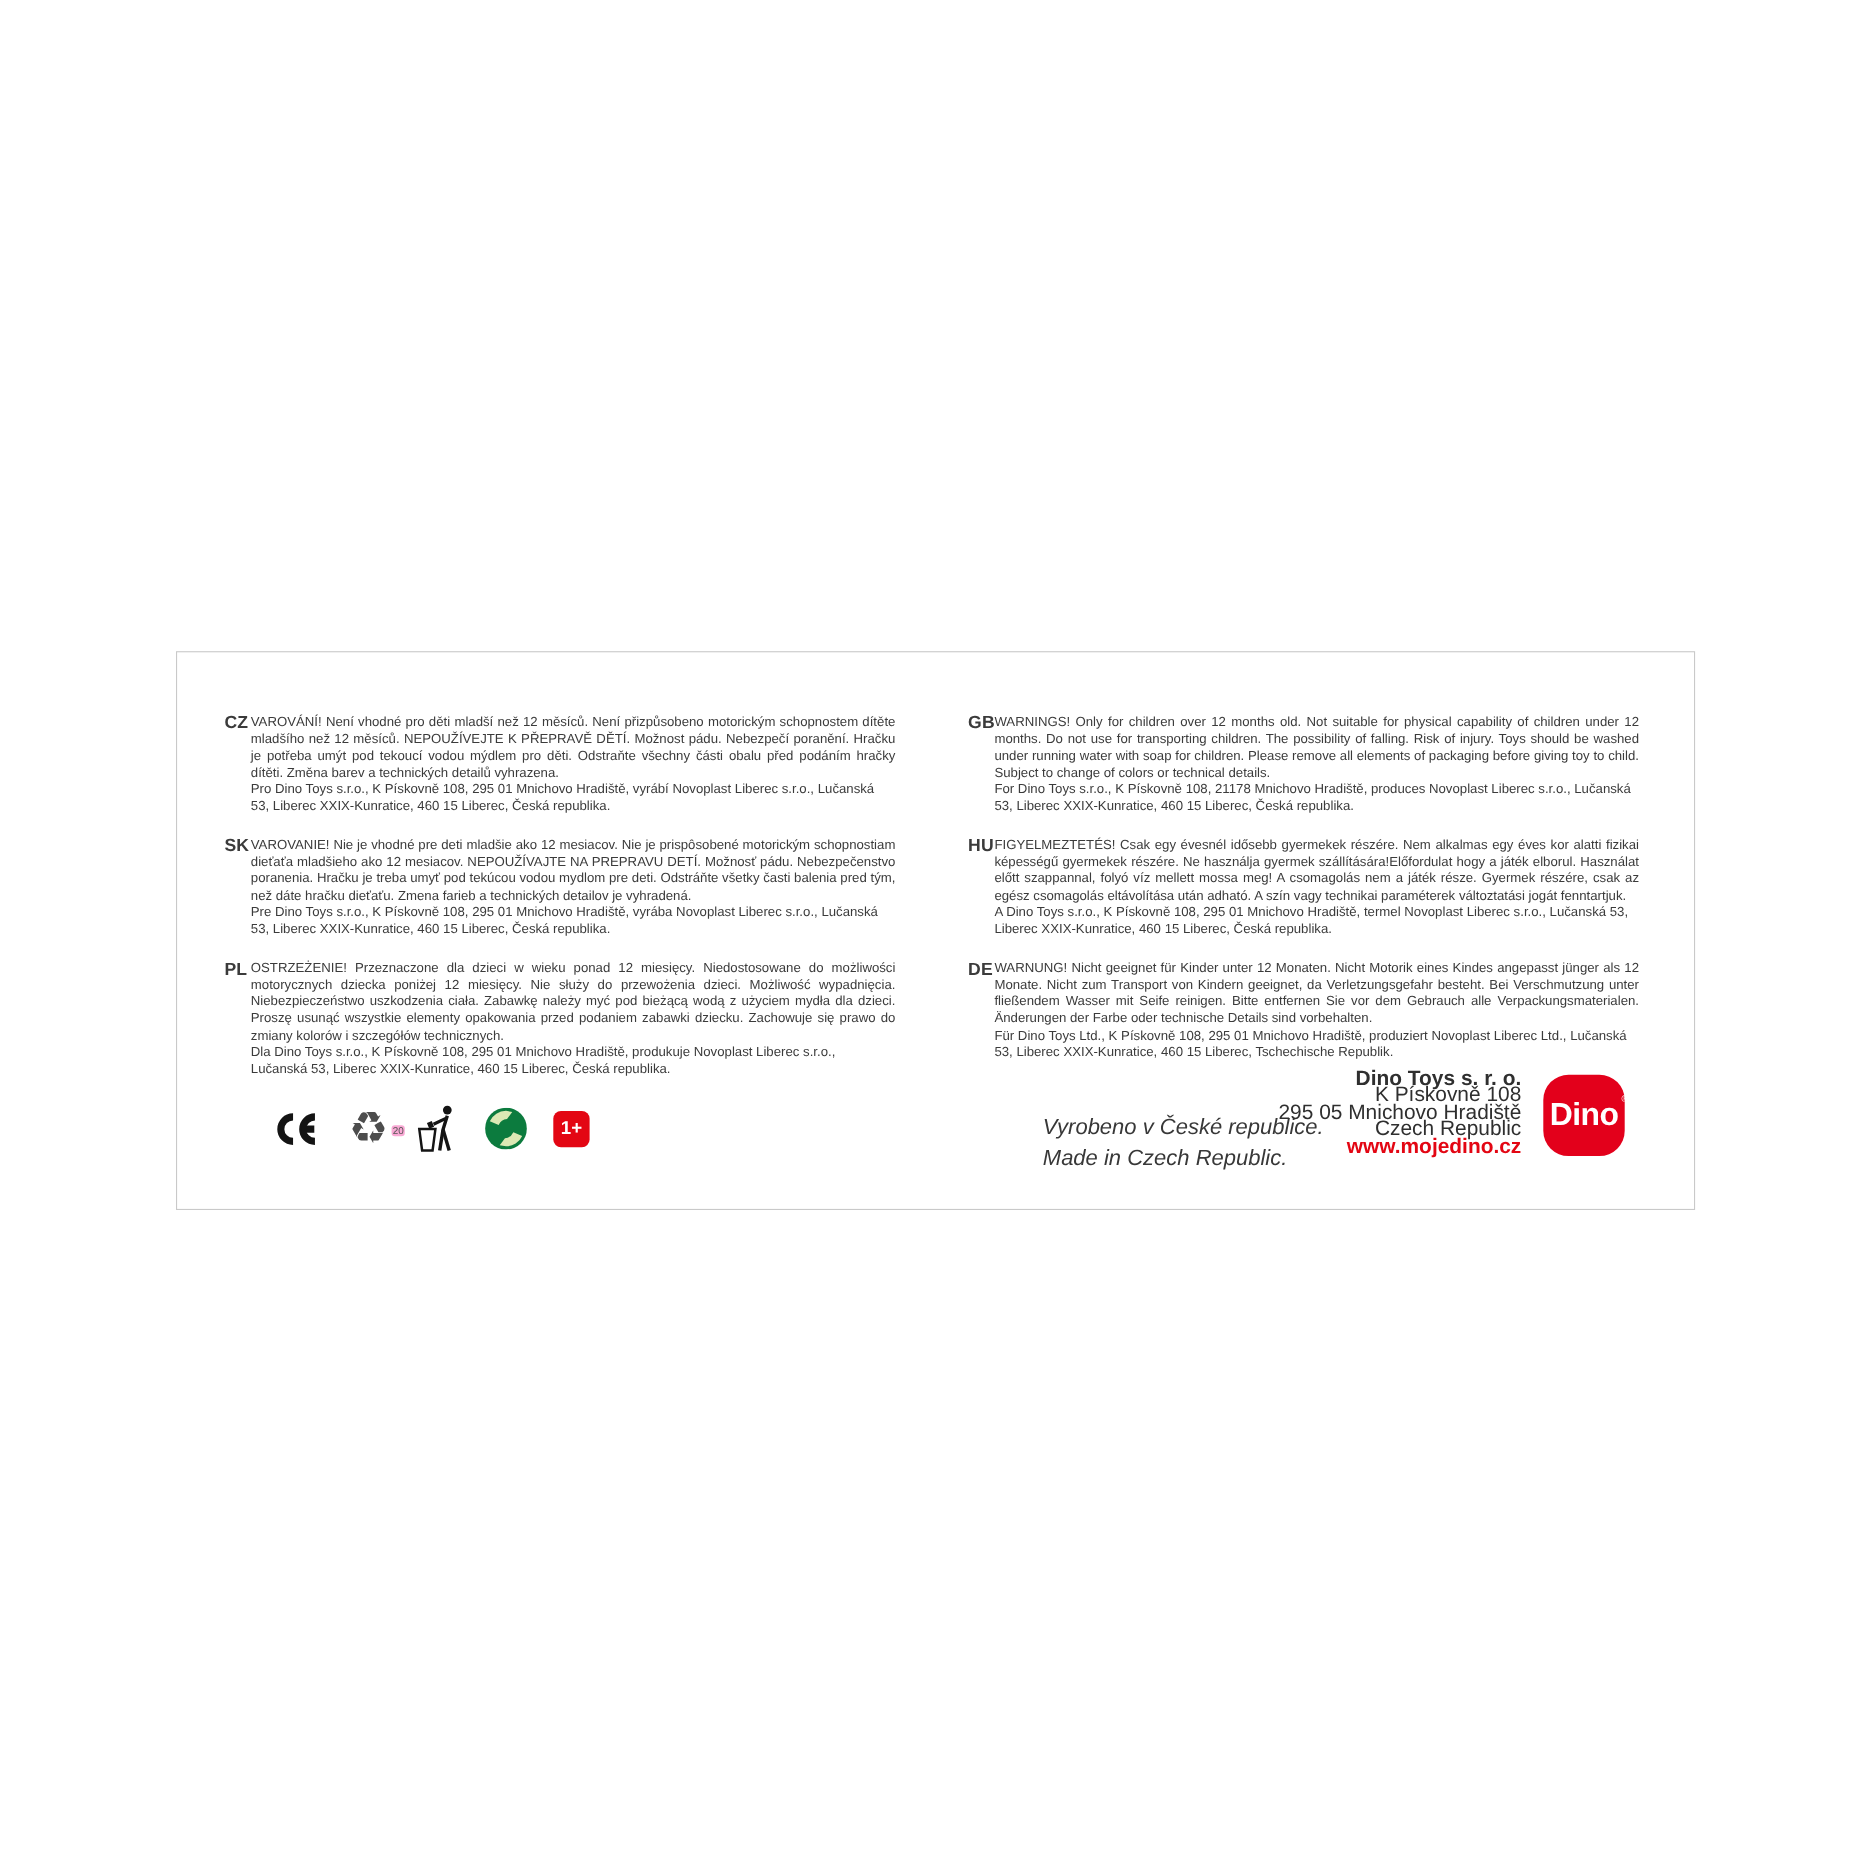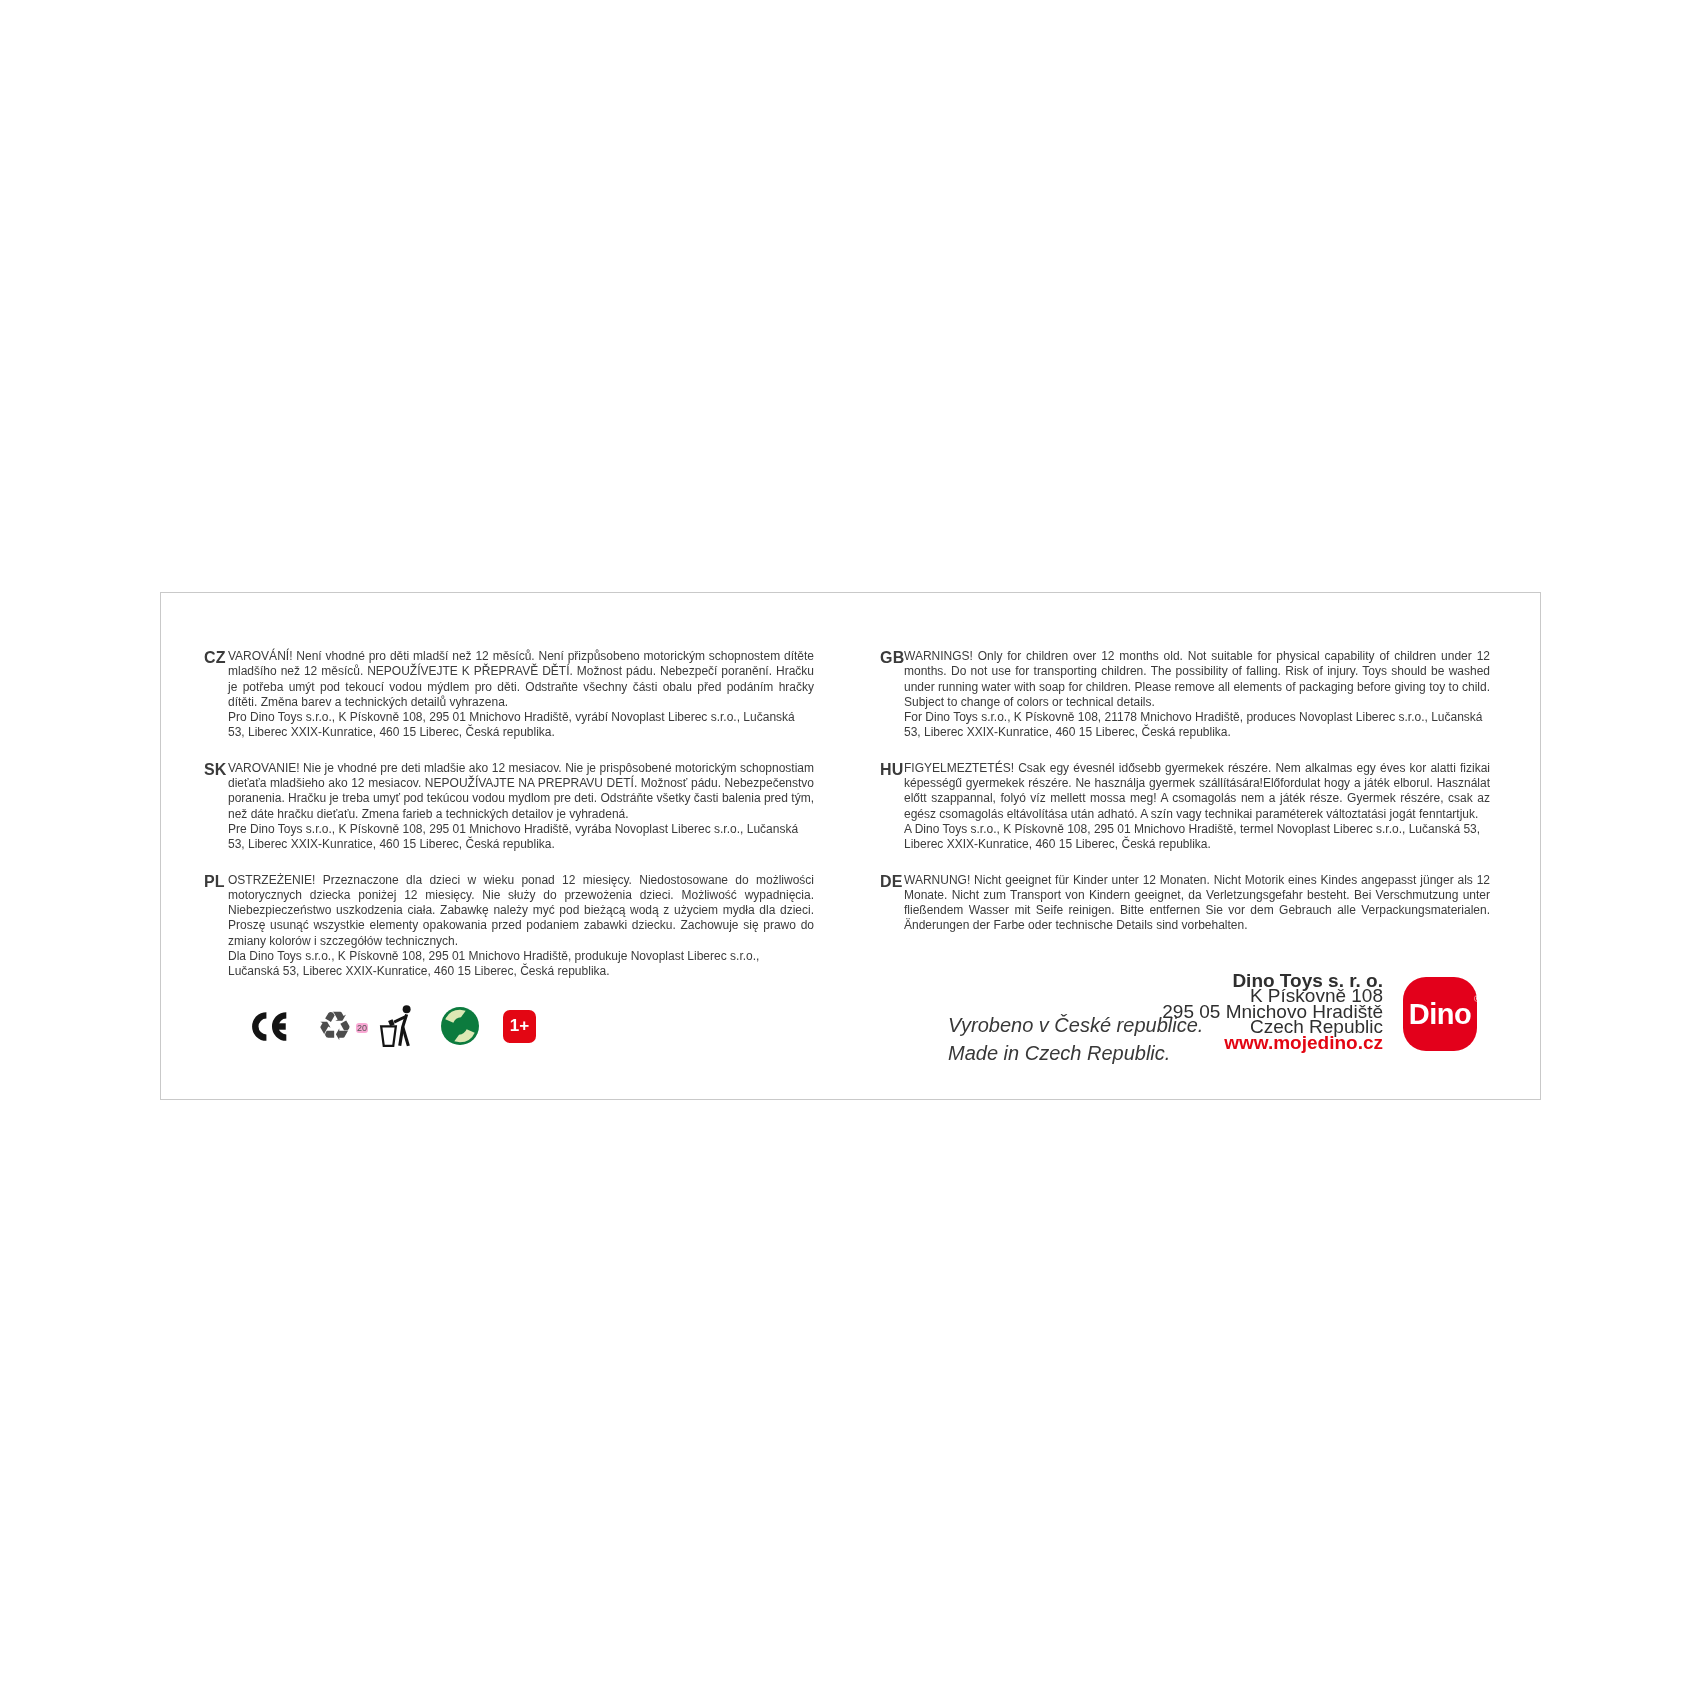--- a/index.html
+++ b/index.html
@@ -92,20 +92,21 @@
 
       <div class="lang-block">
         <span class="lang-code">HU</span>
         <div class="warn-text">FIGYELMEZTETÉS! Csak egy évesnél idősebb gyermekek részére. Nem alkalmas egy éves kor alatti fizikai képességű gyermekek részére. Ne használja gyermek szállítására!Előfordulat hogy a játék elborul. Használat előtt szappannal, folyó víz mellett mossa meg! A csomagolás nem a játék része. Gyermek részére, csak az egész csomagolás eltávolítása után adható. A szín vagy technikai paraméterek változtatási jogát fenntartjuk.</div>
         <div class="addr-text">A Dino Toys s.r.o., K Pískovně 108, 295 01 Mnichovo Hradiště, termel Novoplast Liberec s.r.o., Lučanská 53, Liberec XXIX-Kunratice, 460 15 Liberec, Česká republika.</div>
       </div>
 
       <div class="lang-block">
         <span class="lang-code">DE</span>
         <div class="warn-text">WARNUNG! Nicht geeignet für Kinder unter 12 Monaten. Nicht Motorik eines Kindes angepasst jünger als 12 Monate. Nicht zum Transport von Kindern geeignet, da Verletzungsgefahr besteht. Bei Verschmutzung unter fließendem Wasser mit Seife reinigen. Bitte entfernen Sie vor dem Gebrauch alle Verpackungsmaterialen. Änderungen der Farbe oder technische Details sind vorbehalten.</div>
+        <div class="addr-text">Für Dino Toys Ltd., K Pískovně 108, 295 01 Mnichovo Hradiště, produziert Novoplast Liberec Ltd., Lučanská 53, Liberec XXIX-Kunratice, 460 15 Liberec, Tschechische Republik.</div>
       </div>
 
     </div>
   </div>
 
   <div class="footer">
 
     <div class="icons">
 
       <div class="icon-box">

